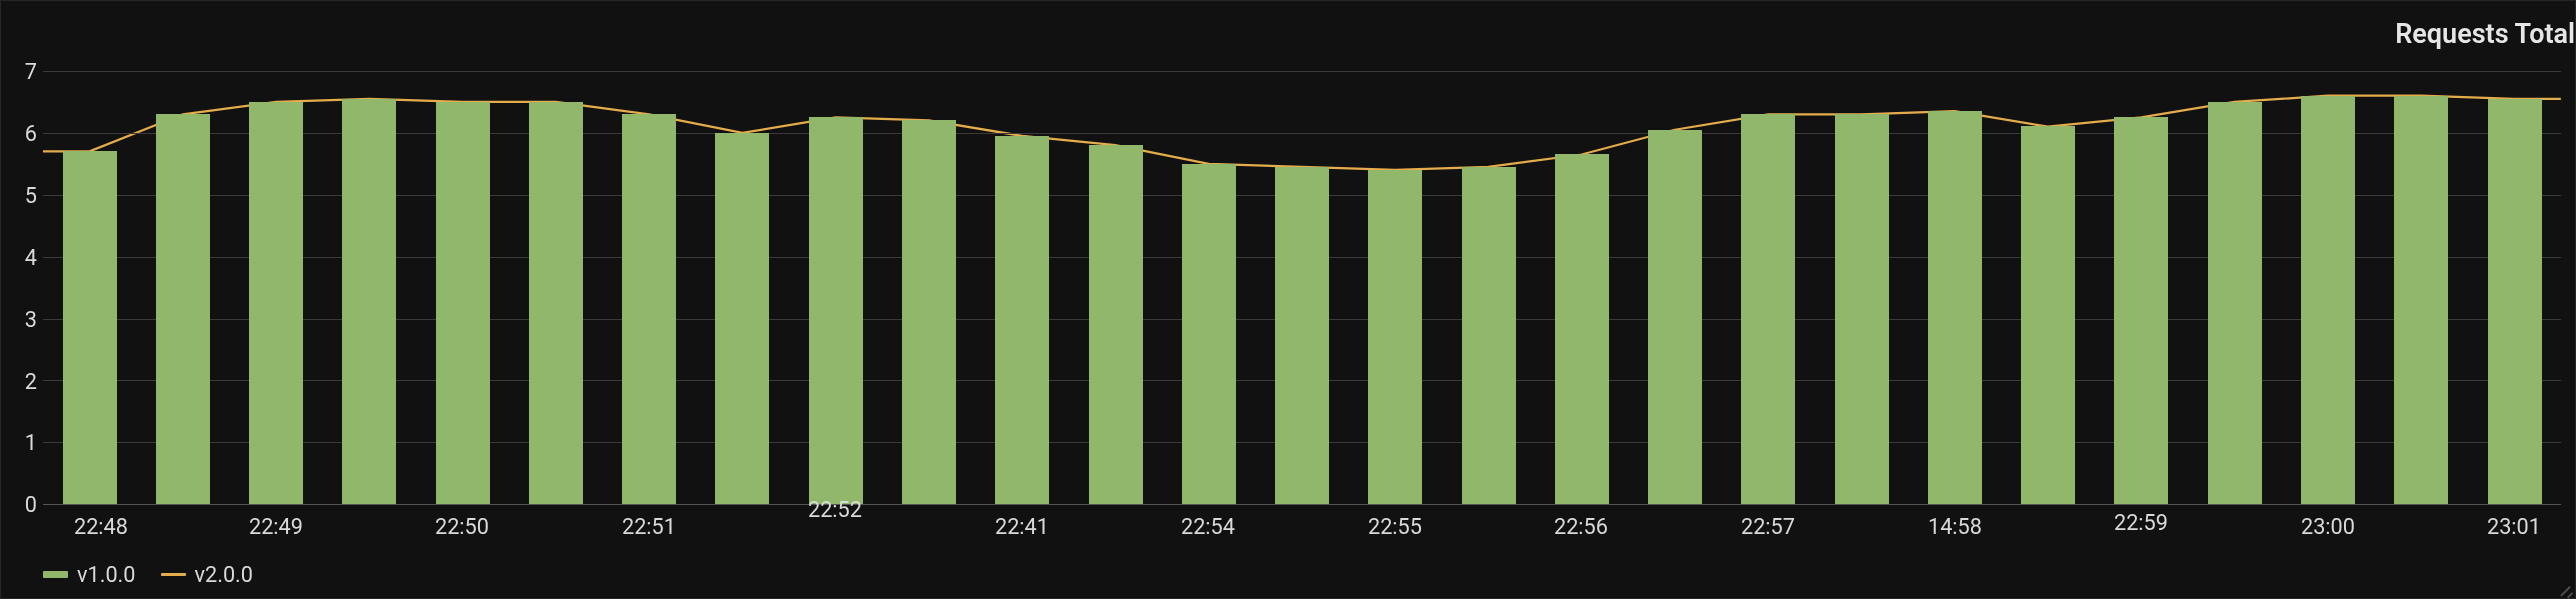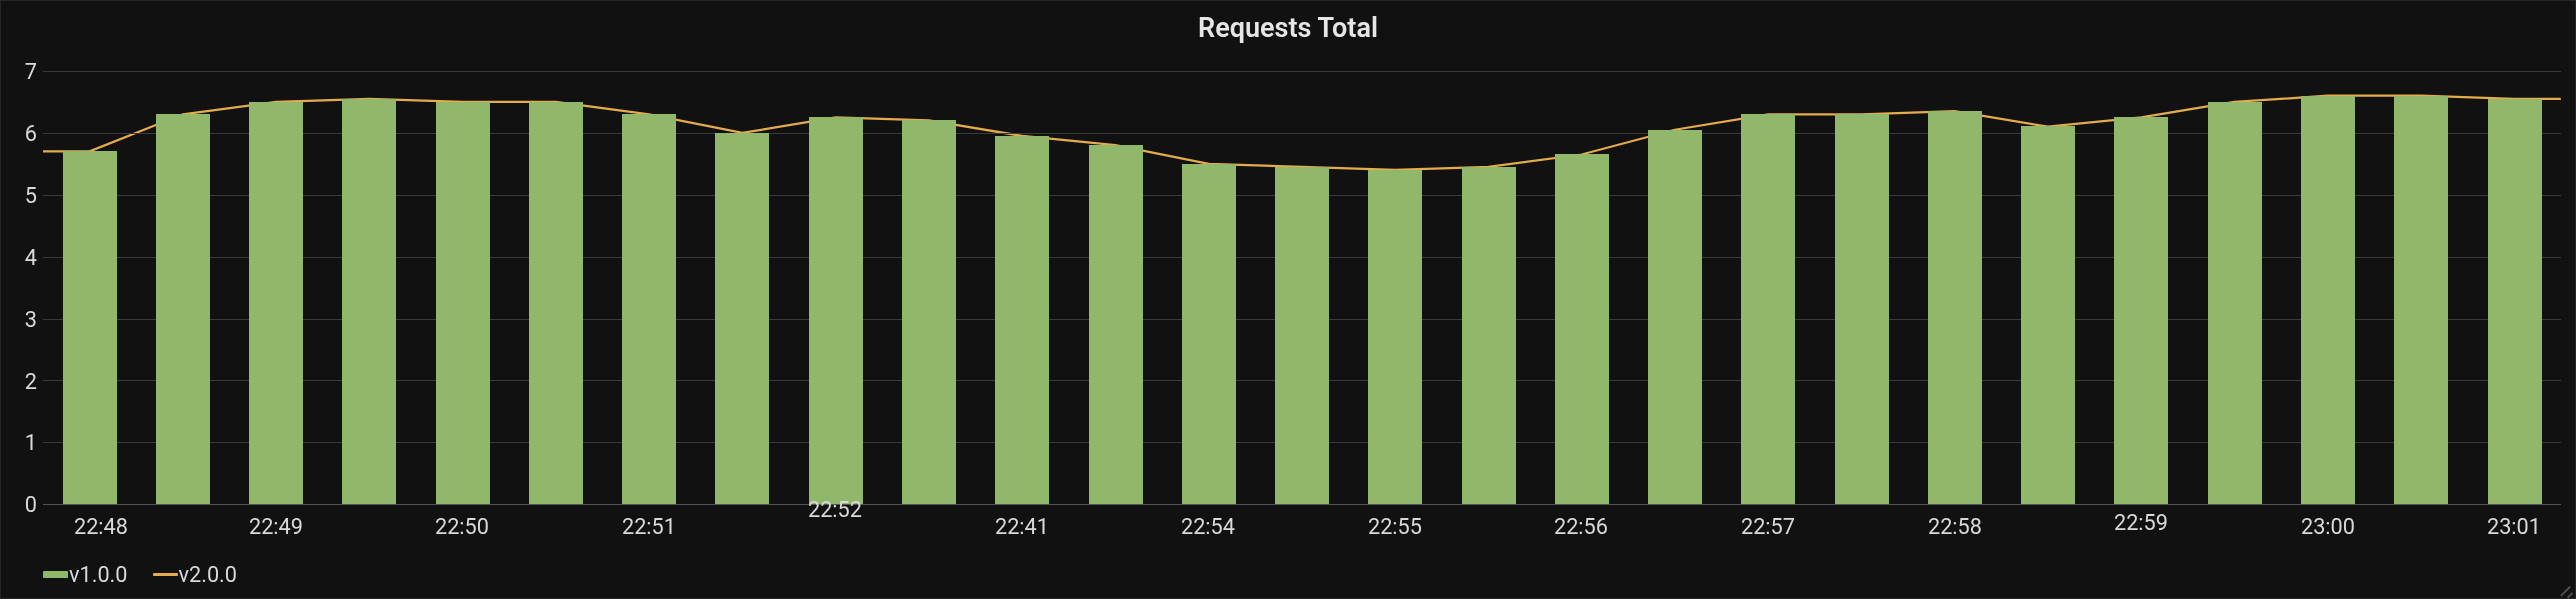--- a/index.html
+++ b/index.html
@@ -15,25 +15,25 @@
   .panel {
     position: absolute;
     left: 0; top: 0;
     width: 2576px;
     height: 599px;
     background: #111111;
     border: 0.9px solid #262626;
     box-sizing: border-box;
   }
   .title {
-    text-align: center;
+    text-align: right;
     font-size: 27px;
     font-weight: 600;
     color: #e6e6e6;
-    padding-top: 11px;
+    padding-top: 17px;
     height: 42px;
   }
   .plot-frame {
     position: absolute;
     left: 0;
     top: 52px;
     width: 2576px;
     height: 493px; 
   }
   .plot-area {
@@ -89,21 +89,21 @@
     height: 36px;
     display: flex;
     align-items: center;
     gap: 25px;
     font-size: 21.7px;
     color: #d8d9da;
   }
   .legend-item {
     display: flex;
     align-items: center;
-    gap: 1px;
+    gap: 9px;
   }
   .swatch-bar {
     width: 25px;
     height: 7.2px;
     background: #90b76a;
     border-radius: 0.9px;
   }
   .swatch-line {
     width: 25px;
     height: 3.6px;
@@ -200,21 +200,21 @@
         <div class="xtick" style="left: 100px; bottom: 7.2px;">22:48</div>
         <div class="xtick" style="left: 275px; bottom: 7.2px;">22:49</div>
         <div class="xtick" style="left: 461px; bottom: 7.2px;">22:50</div>
         <div class="xtick" style="left: 648px; bottom: 7.2px;">22:51</div>
         <div class="xtick" style="left: 834px; bottom: 24px;">22:52</div>
         <div class="xtick" style="left: 1021px; bottom: 7.2px;">22:41</div>
         <div class="xtick" style="left: 1207px; bottom: 7.2px;">22:54</div>
         <div class="xtick" style="left: 1394px; bottom: 7.2px;">22:55</div>
         <div class="xtick" style="left: 1580px; bottom: 7.2px;">22:56</div>
         <div class="xtick" style="left: 1767px; bottom: 7.2px;">22:57</div>
-        <div class="xtick" style="left: 1954px; bottom: 7.2px;">22:58</div>
+        <div class="xtick" style="left: 1954px; bottom: 7.2px;">14:58</div>
         <div class="xtick" style="left: 2140px; bottom: 11px;">22:59</div>
         <div class="xtick" style="left: 2327px; bottom: 7.2px; text-align: center;">23:00</div>
         <div class="xtick" style="left: 2513px; bottom: 7.2px;">23:01</div>
       </div>
   </div>
 
   <div class="legend">
     <div class="legend-item">
       <span class="swatch-bar"></span>
       <span>v1.0.0</span>

